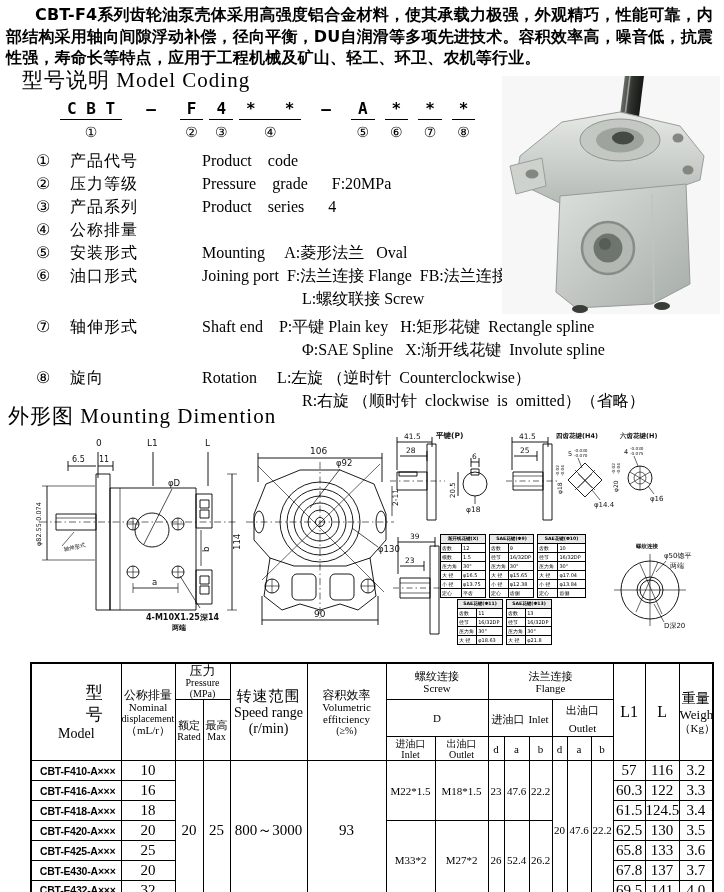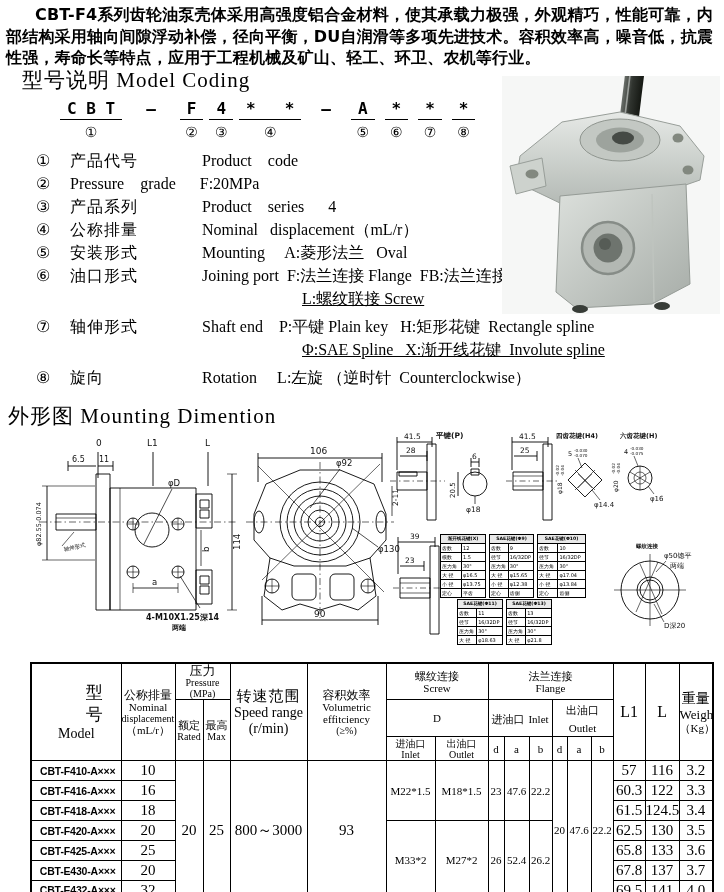--- a/index.html
+++ b/index.html
@@ -20,21 +20,21 @@
   .seg .cd{padding:0 7px 1px 7px;border-bottom:1.6px solid #000;white-space:pre;}
   .seg .nm{font-size:14px;margin-top:4px;font-weight:400;font-family:"Liberation Serif",serif;}
   .seg.dash .cd{border-bottom:none;padding:0 10px;}
   .seg.w1{margin-right:14px}.seg.w2{margin-right:10px}
   
   .mlist{top:149px;left:36px;width:680px;font-size:16px;}
   .mrow{display:flex;height:23px;line-height:23px;white-space:pre;}
   .mrow .num{width:34px;font-size:16px;}
   .mrow .cn{width:132px;letter-spacing:1px;font-family:Liberation Serif, serif;}
   .mrow.cont{height:23px;}
-  .mrow.cont .indent{margin-left:266px;text-decoration:underline;}
+  .mrow.cont .indent{margin-left:266px;}
   .sp4{height:5px;}
   
   .dw text{font-family:"DejaVu Sans","Liberation Sans",sans-serif;fill:#111;}
   .dw line,.dw rect,.dw circle,.dw path,.dw ellipse,.dw polyline,.dw polygon{vector-effect:non-scaling-stroke;}
   
   .mini{border-collapse:collapse;background:#fff;font-family:"DejaVu Sans",sans-serif;}
   .mini td{border:0.5px solid #000;font-size:5px;line-height:8px;height:8px;padding:0 1px;white-space:nowrap;overflow:hidden;}
   .mini .tt td{font-weight:700;font-size:4.6px;text-align:center;background:#e9e9e9;}
   
   .spec{top:662px;left:30px;}
@@ -97,31 +97,32 @@
         <span class="nm">⑦</span>
       </div>
     <div class="seg">
         <span class="cd">*</span>
         <span class="nm">⑧</span>
       </div>
   </div>
 
   <div class="abs mlist">
     <div class="mrow"><span class="num">①</span><span class="cn">产品代号</span><span>Product    code</span></div>
-    <div class="mrow"><span class="num">②</span><span>Pressure    grade      F:20MPa</span></div>
+    <div class="mrow"><span class="num">②</span><span class="cn">压力等级</span><span>Pressure    grade      F:20MPa</span></div>
     <div class="mrow"><span class="num">③</span><span class="cn">产品系列</span><span>Product    series      4</span></div>
-    <div class="mrow"><span class="num">④</span><span class="cn">公称排量</span><span>Nominal   displacement（mL/r）</span></div>
+    <div class="mrow"><span class="num">④</span><span class="cn">公称排量</span></div>
     <div class="mrow"><span class="num">⑤</span><span class="cn">安装形式</span><span>Mounting     A:菱形法兰   Oval</span></div>
     <div class="mrow"><span class="num">⑥</span><span class="cn">油口形式</span><span>Joining port  F:法兰连接 Flange  FB:法兰连接(标准牙) Flange</span></div>
     <div class="mrow cont"><span class="indent">L:螺纹联接 Screw</span></div>
     <div class="sp4"></div>
     <div class="mrow"><span class="num">⑦</span><span class="cn">轴伸形式</span><span>Shaft end    P:平键 Plain key   H:矩形花键  Rectangle spline</span></div>
     <div class="mrow cont"><span class="indent">Φ:SAE Spline   X:渐开线花键  Involute spline</span></div>
     <div class="sp4"></div>
     <div class="mrow"><span class="num">⑧</span><span class="cn">旋向</span><span>Rotation     L:左旋 （逆时针  Counterclockwise）</span></div>
+    <div class="mrow cont"><span class="indent">R:右旋 （顺时针  clockwise  is  omitted）（省略）</span></div>
   </div>
 
   <svg class="photo-bg" viewBox="0 0 218 238">
     <defs>
       <linearGradient id="gsh" x1="0" y1="0" x2="1" y2="0">
         <stop offset="0" stop-color="#6a6f6a"></stop>
           <stop offset=".45" stop-color="#30342f"></stop>
           <stop offset="1" stop-color="#151813"></stop>
       </linearGradient>
       <linearGradient id="gbody" x1="0" y1="0" x2="1" y2="1">

